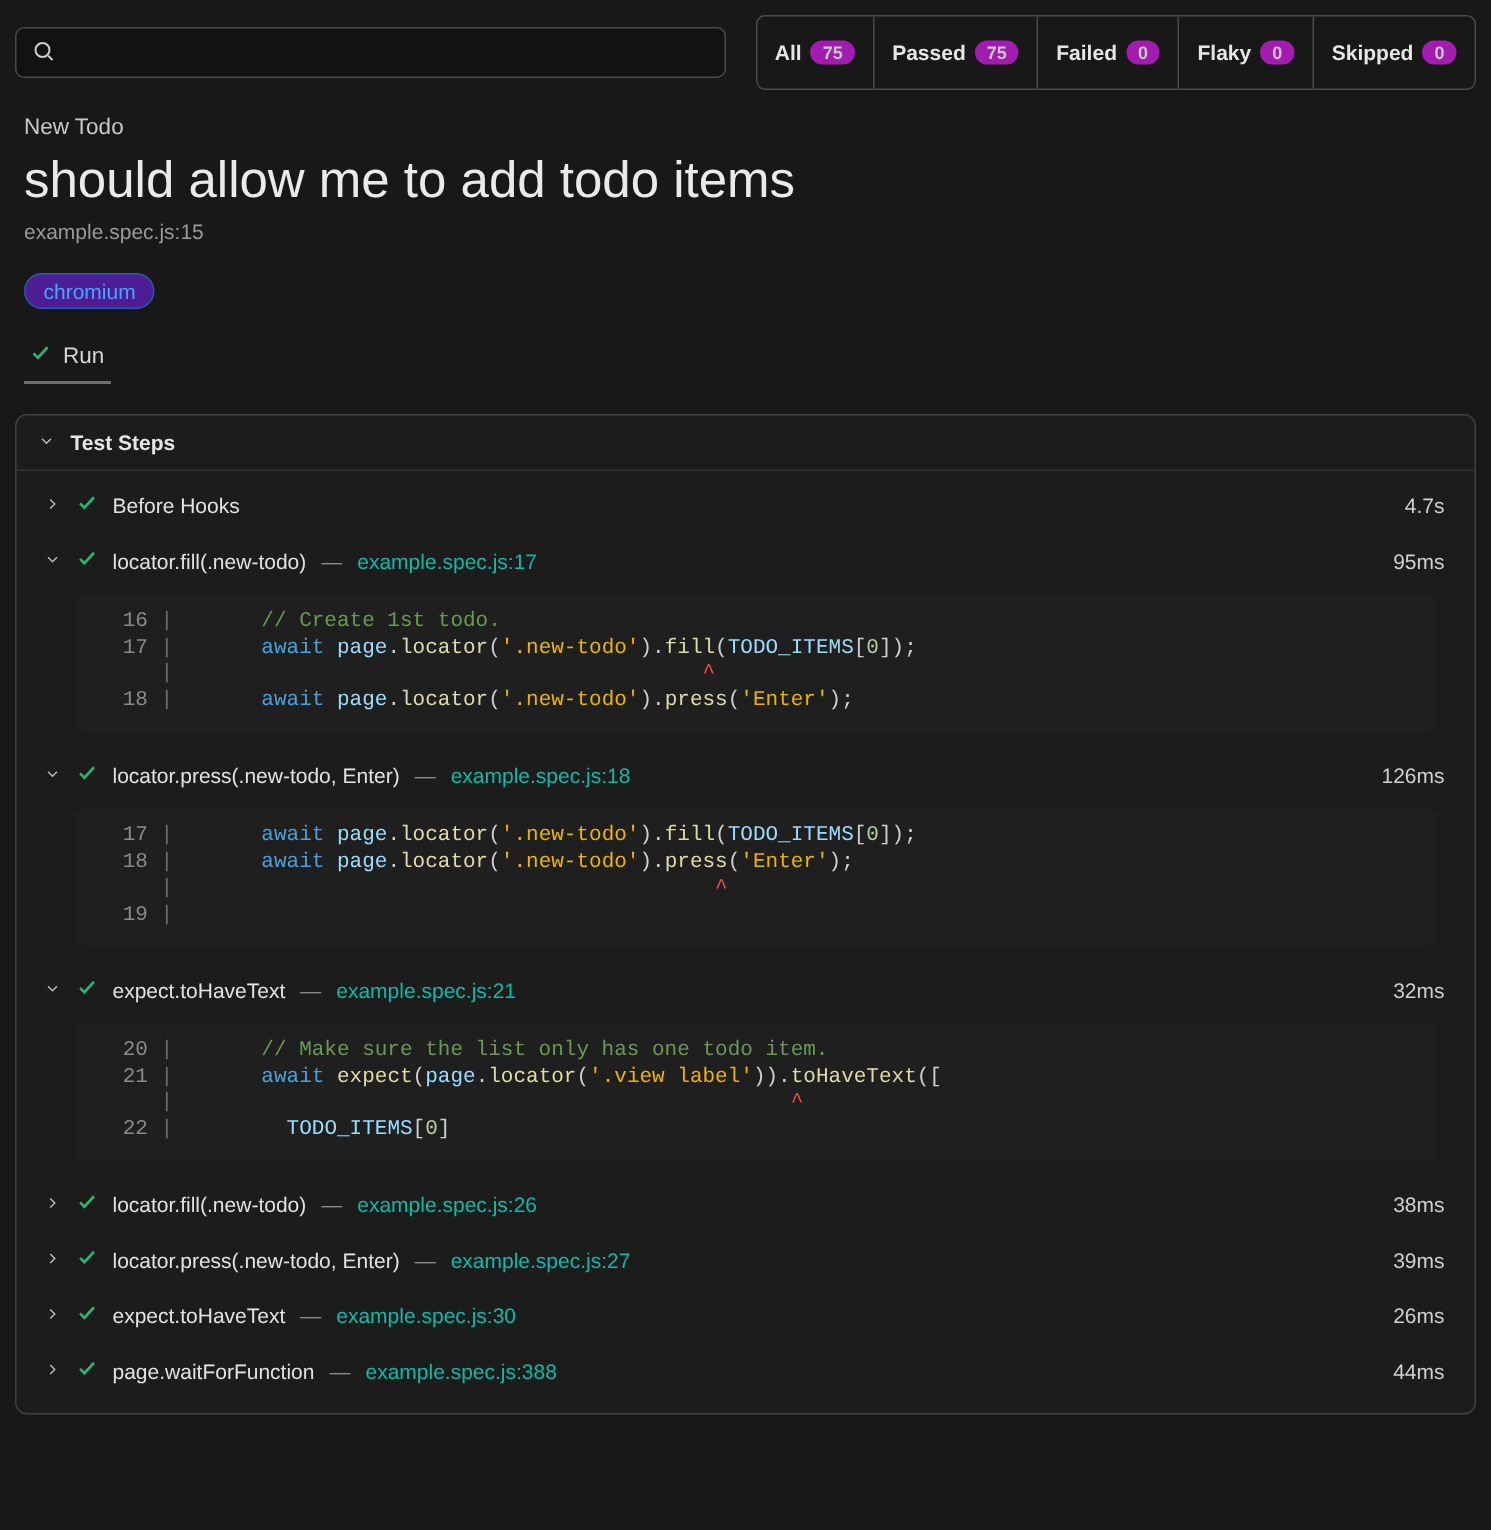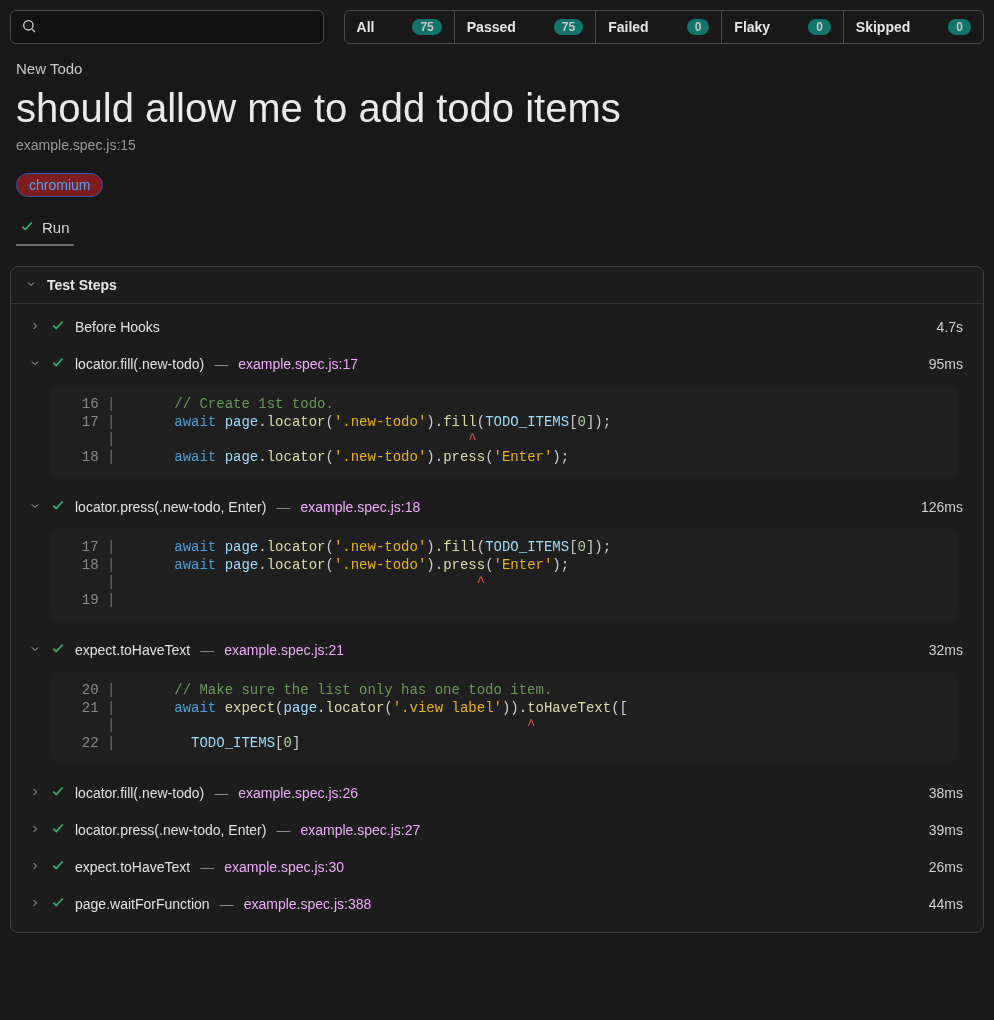--- a/index.html
+++ b/index.html
@@ -36,52 +36,51 @@
     outline: none;
     color: #d6d6d6;
     font-size: 14px;
     margin-left: 8px;
   }
   .filters {
     display: flex;
     border: 1px solid #4a4a4a;
     border-radius: 6px;
     overflow: hidden;
-    height: 34px;
+    height: 50px;
   }
   .filter {
     display: flex;
     align-items: center;
     padding: 0 12px;
     gap: 6px;
     border-right: 1px solid #4a4a4a;
     cursor: pointer;
     font-weight: 600;
     color: #e6e6e6;
   }
   .filter:last-child { border-right: none; }
   .filter .count {
-    background: #0f766e;
+    background: #a21caf;
     color: #c8c8c8;
     font-size: 12px;
     font-weight: 600;
     padding: 1px 8px;
     border-radius: 10px;
     min-width: 22px;
-    margin-left: 32px;
   }
   .header-block { padding: 6px 16px 0 16px; }
   .suite-name { color: #c9c9c9; font-size: 15px; margin-bottom: 2px; }
-  .test-title { color: #eaeaea; font-size: 40px; font-weight: 400; margin: 8px 0 6px 0; line-height: 1.15; }
+  .test-title { color: #eaeaea; font-size: 34px; font-weight: 400; margin: 8px 0 6px 0; line-height: 1.15; }
   .file-loc { color: #9a9a9a; font-size: 14px; margin-bottom: 20px; }
   .chip {
     display: inline-block;
     color: #4ba3ff;
     border: 1px solid #2a5aa8;
-    background: #7f1d1d;
+    background: #4c1d95;
     padding: 3px 12px;
     border-radius: 14px;
     font-size: 14px;
     margin-bottom: 16px;
   }
   .run-row {
     display: flex;
     align-items: center;
     gap: 8px;
     padding: 6px 0 8px 4px;
@@ -116,21 +115,21 @@
   .steps { padding: 4px 0 10px 0; }
   .step {
     display: flex;
     align-items: center;
     padding: 10px 20px 10px 18px;
     gap: 10px;
     cursor: pointer;
   }
   .step-left { display: flex; align-items: center; gap: 10px; flex: 1; min-width: 0; }
   .step-name { color: #e2e2e2; }
-  .step-loc { color: #f0abfc; }
+  .step-loc { color: #14b8a6; }
   .sep { color: #8a8a8a; }
   .step-time { color: #d0d0d0; }
   .codeblock {
     margin: 4px 26px 10px 40px;
     background: #1f1f1f;
     border-radius: 6px;
     padding: 10px 14px 12px 14px;
     font-family: Consolas, "Courier New", monospace;
     font-size: 14px;
     line-height: 1.25;

